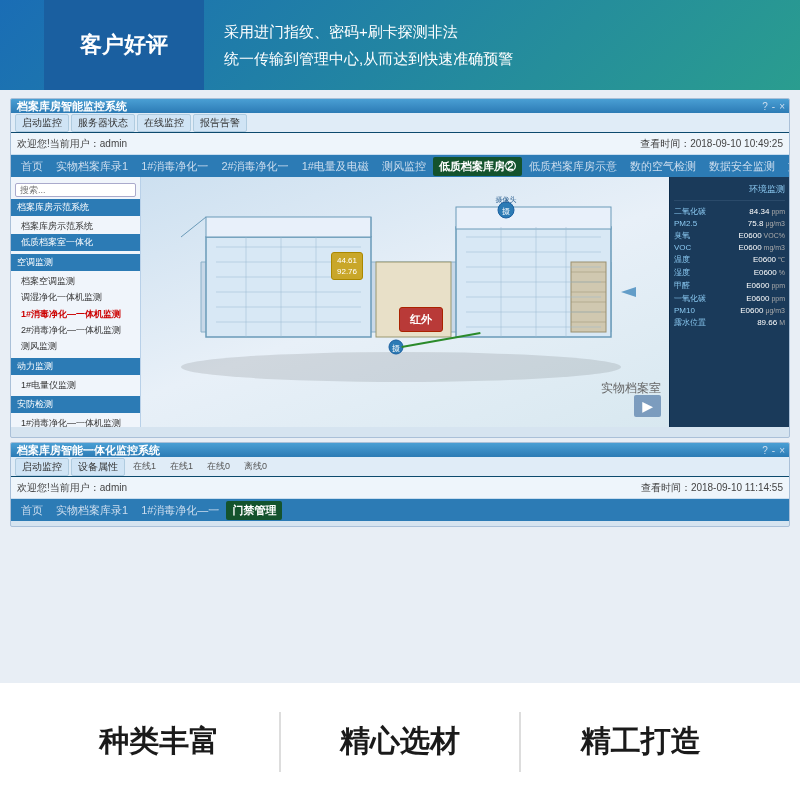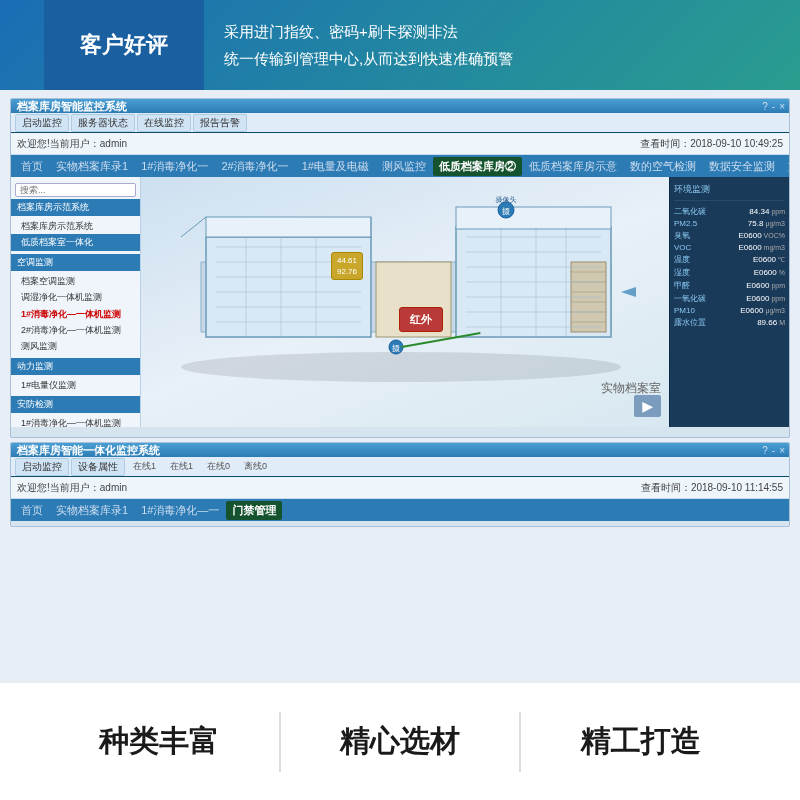--- a/index.html
+++ b/index.html
@@ -240,21 +240,21 @@
     .env-panel {
       width: 120px;
       background: #1a3a5a;
       border-left: 1px solid #0a2a4a;
       padding: 4px;
       overflow-y: auto;
     }
     .env-panel-title {
       color: #8ac8f0;
       font-size: 9px;
-      text-align: left;
+      text-align: right;
       padding: 2px 0 4px;
       border-bottom: 1px solid #2a4a6a;
       margin-bottom: 4px;
     }
     .env-row {
       display: flex;
       justify-content: space-between;
       align-items: center;
       padding: 1px 0;
       font-size: 8px;

